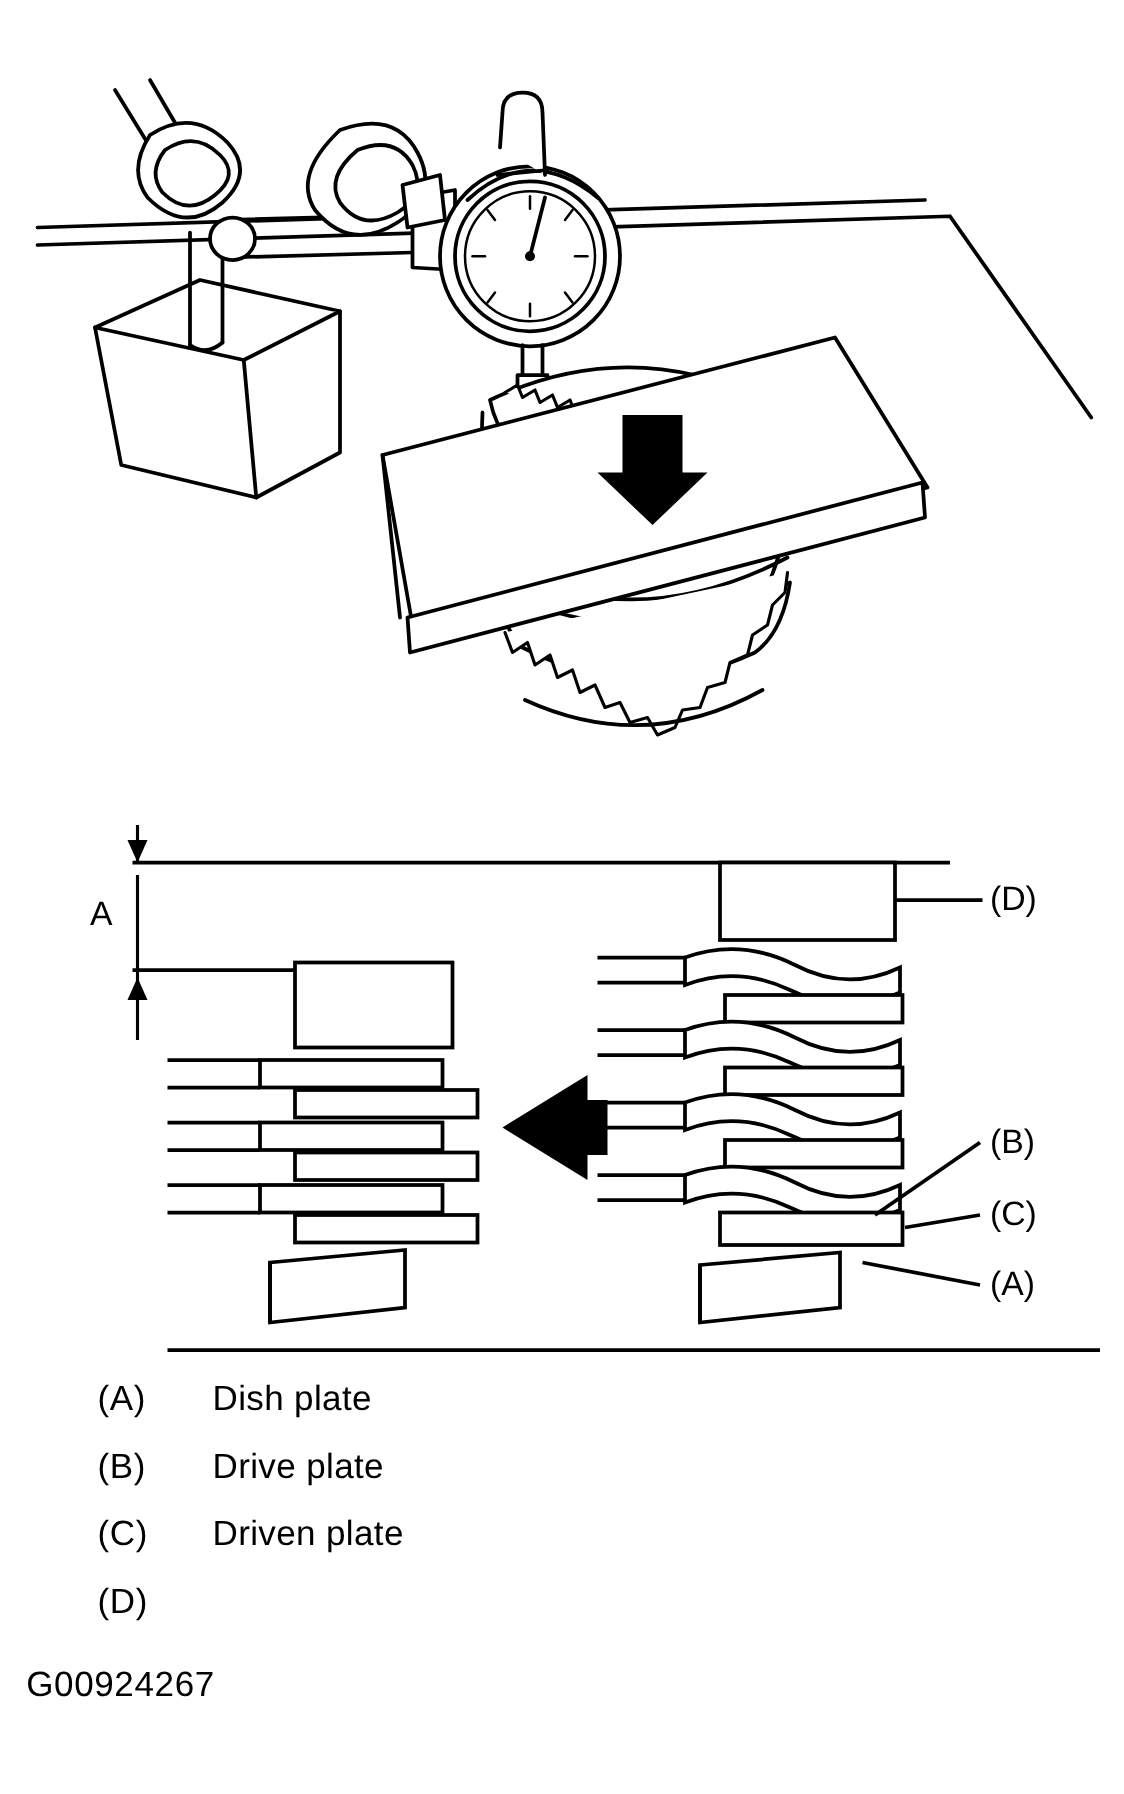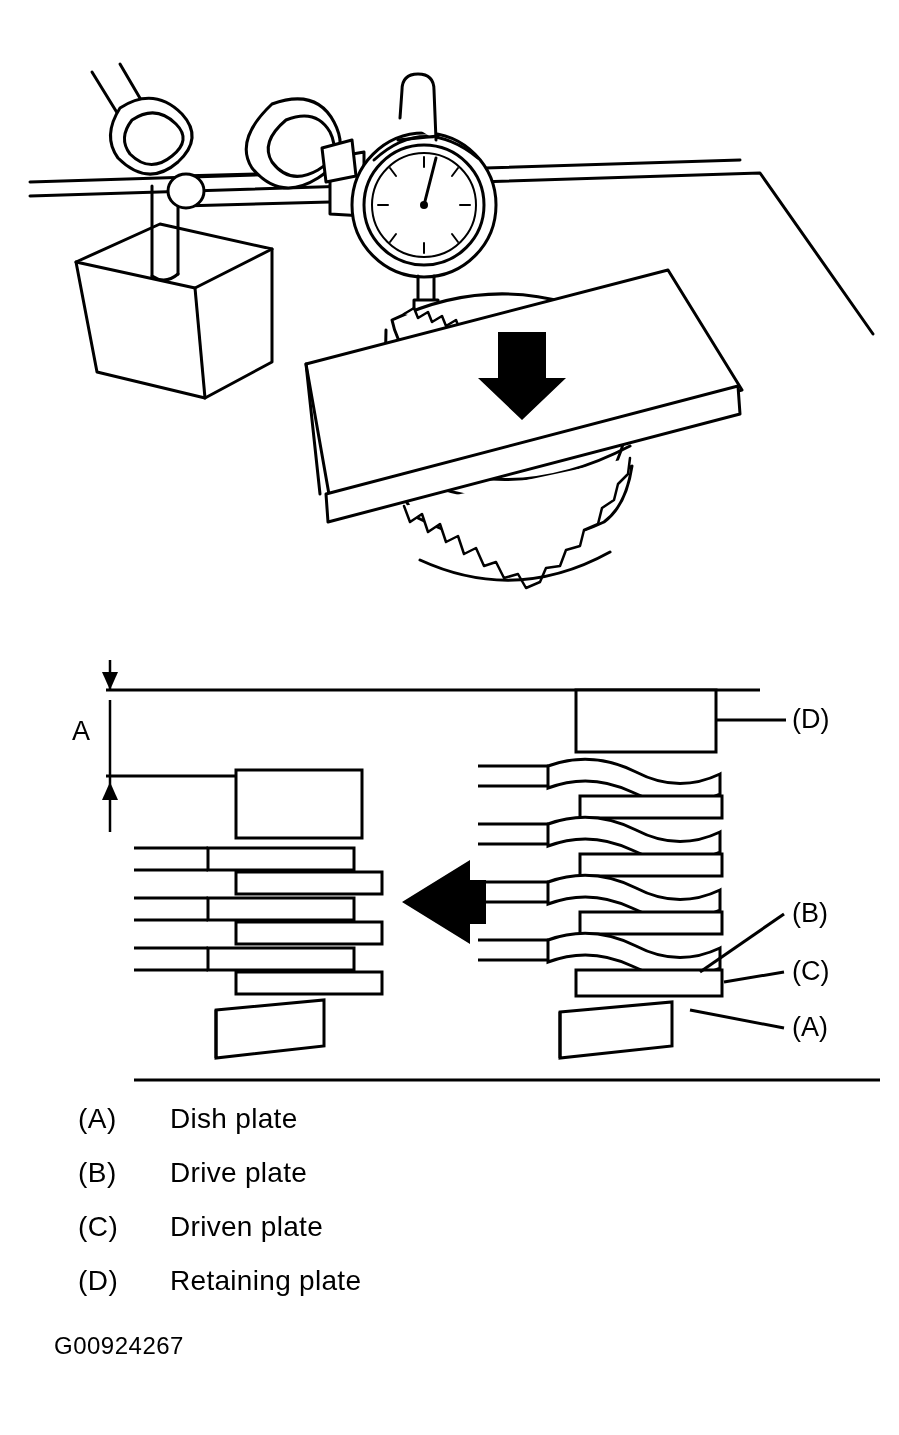--- a/index.html
+++ b/index.html
@@ -42,23 +42,23 @@
     width: 92px;
     font-size: 28px;
     letter-spacing: 0.5px;
   }
   .legend-label {
     font-size: 28px;
     letter-spacing: 0.3px;
   }
   .figure-id {
     position: absolute;
-    left: 54px;
+    left: 21px;
     top: 1332px;
-    font-size: 24px;
+    font-size: 28px;
     letter-spacing: 0.5px;
   }
   .callout-text {
     font-size: 27px;
   }
 </style>
 </head>
 <body>
 
 <div id="figure-root">
@@ -252,18 +252,17 @@
     <div class="legend-row">
       <span class="legend-key">(B)</span>
       <span class="legend-label">Drive plate</span>
     </div>
     <div class="legend-row">
       <span class="legend-key">(C)</span>
       <span class="legend-label">Driven plate</span>
     </div>
     <div class="legend-row">
       <span class="legend-key">(D)</span>
-      <span class="legend-label">Retaining plate</span>
     </div>
   </div>
 
   <div class="figure-id">G00924267</div>
 </div>
 
 </body></html>

